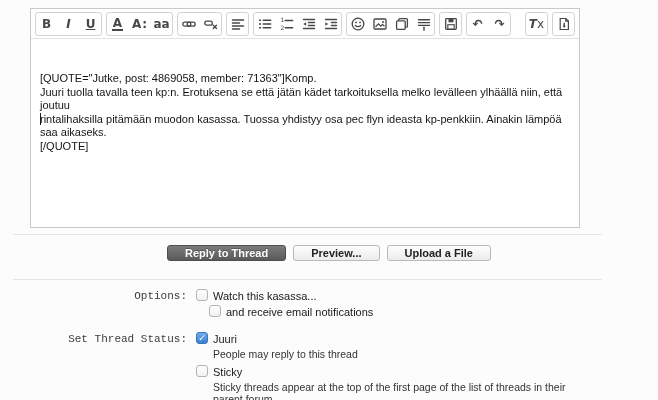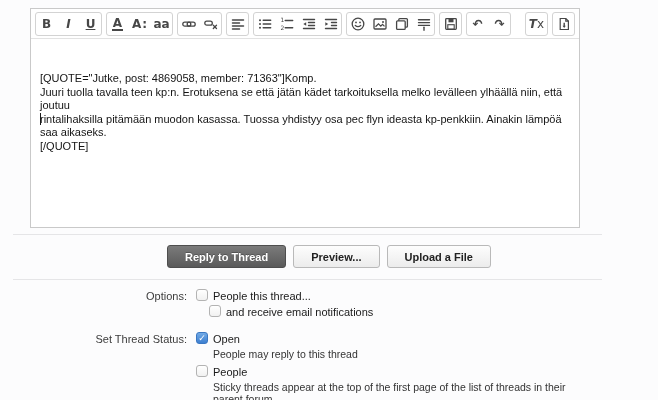--- a/index.html
+++ b/index.html
@@ -29,28 +29,28 @@
 
   .edit-area { position:relative; height:188px; padding:6px 9px; font-size:11px; line-height:13.5px; white-space:pre-wrap; color:#141414; cursor:text; overflow:hidden; }
   .caret { position:absolute; left:9px; top:74px; width:1px; height:12px; background:#1a1a1a; }
 
   
   .divider { position:absolute; left:13px; width:589px; height:1px; background:#e5e5e7; }
   .div1 { top:234px; } .div2 { top:279px; }
 
   
   .btn-row { position:absolute; top:245px; left:0; width:658px; display:flex; justify-content:center; gap:7px; }
-  .btn { font-family:"Liberation Sans", sans-serif; font-size:11px; font-weight:bold; height:23px; padding:0 17px; border-radius:3px; cursor:pointer; }
+  .btn { font-family:"Liberation Sans", sans-serif; font-size:11px; font-weight:bold; height:16px; padding:0 17px; border-radius:3px; cursor:pointer; }
   .btn-dark { background:linear-gradient(#7b7b7b,#5a5a5a); border:1px solid #4e4e4e; color:#fff; text-shadow:0 -1px 0 rgba(0,0,0,.25); }
   .btn-light { background:linear-gradient(#fdfdfd,#ececec); border:1px solid #b9b9b9; color:#222; }
 
   
   .form { position:absolute; top:289px; left:0; width:658px; font-size:11px; }
   .frow { display:flex; }
-  .flabel { width:196px; text-align:right; padding-right:9px; color:#3c3c3c; padding-top:1px; }
+  .flabel { width:196px; text-align:right; padding-right:9px; color:#3c3c3c; padding-top:1px;font-family:Liberation Mono, monospace; }
   .fctrl { flex:1; }
   .cb-row { display:flex; align-items:flex-start; margin-bottom:3px; cursor:pointer; }
   .cb-row.indent { margin-left:13px;text-align:right; }
   .checkbox { width:12px; height:12px; border:1px solid #b3b3b3; border-radius:3px; background:linear-gradient(#fff,#f1f1f1); margin-right:5px; flex:0 0 auto; display:flex; align-items:center; justify-content:center; margin-top:0px; }
   .checkbox.checked { background:linear-gradient(#71aae6,#3d7fd0); border-color:#3a77c2; }
   .checkbox .check { display:none; color:#fff; font-size:9px; line-height:1; font-family:"DejaVu Sans", sans-serif; }
   .checkbox.checked .check { display:block; }
   .cb-label { color:#1a1a1a; padding-top:1px; }
   .cb-desc { font-size:10.5px; color:#333; margin:1px 14px 5px 17px; line-height:12px; }
   .desc-narrow { max-width:372px; }
@@ -228,40 +228,40 @@
 
 <div class="divider div2"></div>
 
 <div class="form">
 
   <div class="frow">
     <div class="flabel">Options:</div>
     <div class="fctrl">
       <div class="cb-row">
         <span class="checkbox"></span>
-        <span class="cb-label">People this thread...</span>
+        <span class="cb-label">Watch this kasassa...</span>
       </div>
       <div class="cb-row indent">
         <span class="checkbox"></span>
         <span class="cb-label">and receive email notifications</span>
       </div>
     </div>
   </div>
 
   <div class="frow status-gap">
     <div class="flabel">Set Thread Status:</div>
     <div class="fctrl">
       <div class="cb-row">
         <span class="checkbox checked">
             <span class="check">✓</span>
           </span>
-        <span class="cb-label">Open</span>
+        <span class="cb-label">Juuri</span>
       </div>
       <div class="cb-desc">People may reply to this thread</div>
       <div class="cb-row">
         <span class="checkbox"></span>
-        <span class="cb-label">People</span>
+        <span class="cb-label">Sticky</span>
       </div>
       <div class="cb-desc desc-narrow">Sticky threads appear at the top of the first page of the list of threads in their parent forum</div>
     </div>
   </div>
 
 </div>
 
 </body></html>

